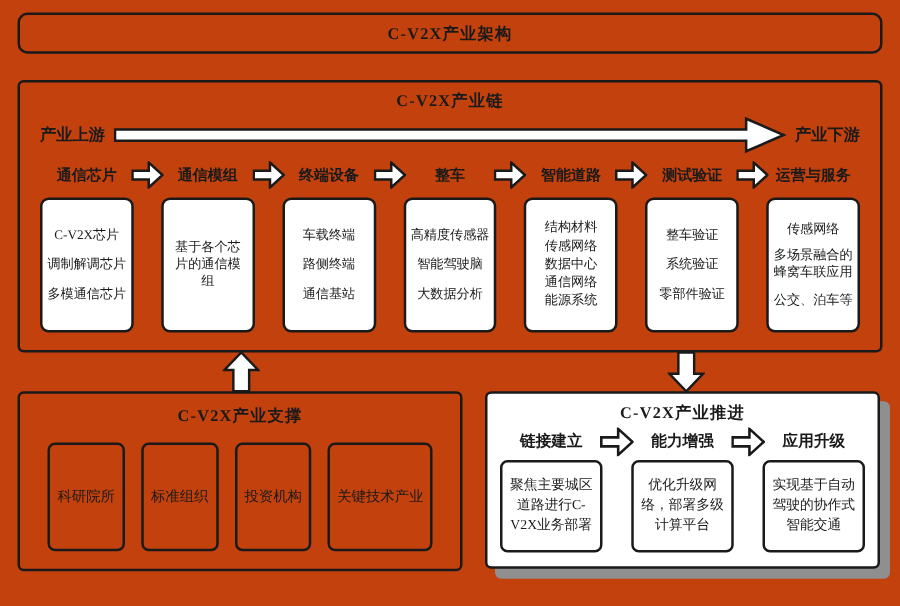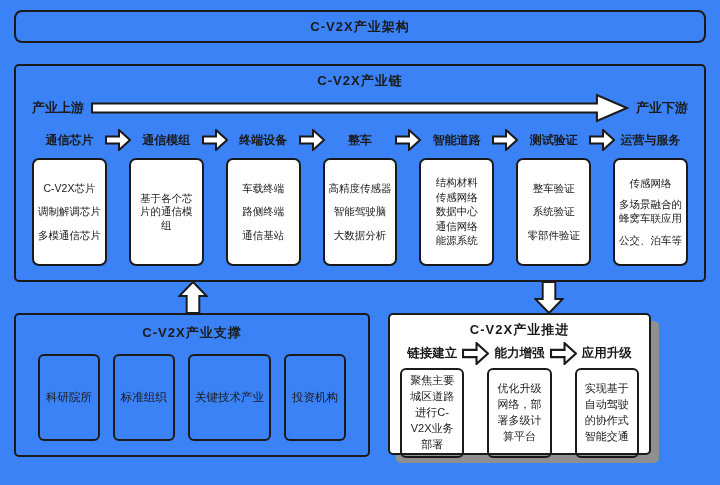--- a/index.html
+++ b/index.html
@@ -5,22 +5,23 @@
   * { margin: 0; padding: 0; box-sizing: border-box; }
   html, body { background: #fff; }
   body {
     font-family: "Liberation Sans", "DejaVu Sans", sans-serif;
     color: #1a1a1a;
   }
   .canvas {
     position: relative;
     width: 720px;
     height: 485px;
-    background: #3b82f6;
+    background: #c2410c;
     overflow: hidden;
+    font-family: Liberation Serif, serif;
   }
   
   .title-box {
     margin: 10px 14px 0;
     height: 33px;
     border: 2.5px solid #1a1a1a;
     border-radius: 8px;
     display: flex;
     align-items: center;
     justify-content: center;
@@ -140,21 +141,21 @@
     display: flex;
     align-items: center;
     justify-content: center;
     font-size: 11.5px;
     white-space: nowrap;
     flex: 1 1 0;
     padding: 0 3px;
   }
   .support-item.wide { flex: 1.42 1 0; }
   .promo-box-outer {
-    width: 263px;
+    width: 316px;
     height: 142px;
     border: 2px solid #1a1a1a;
     border-radius: 5px;
     background: #fff;
     box-shadow: 8px 8px 0 #8f8f8f;
     padding: 6px 10px 11px;
     display: flex;
     flex-direction: column;
   }
   .promo-grid { display: flex; flex: 1 1 auto; margin-top: 1px; }
@@ -317,22 +318,22 @@
     </svg>
   </div>
 
   <div class="bottom-row">
 
     <div class="support-box">
       <div class="box-title">C-V2X产业支撑</div>
       <div class="support-row">
         <div class="support-item">科研院所</div>
         <div class="support-item">标准组织</div>
+        <div class="support-item">投资机构</div>
         <div class="support-item wide">关键技术产业</div>
-        <div class="support-item">投资机构</div>
       </div>
     </div>
 
     <div class="promo-box-outer">
       <div class="box-title">C-V2X产业推进</div>
       <div class="promo-grid">
 
         <div class="promo-col">
           <div class="promo-label">链接建立</div>
           <div class="promo-detail">聚焦主要城区道路进行C-V2X业务部署</div>

